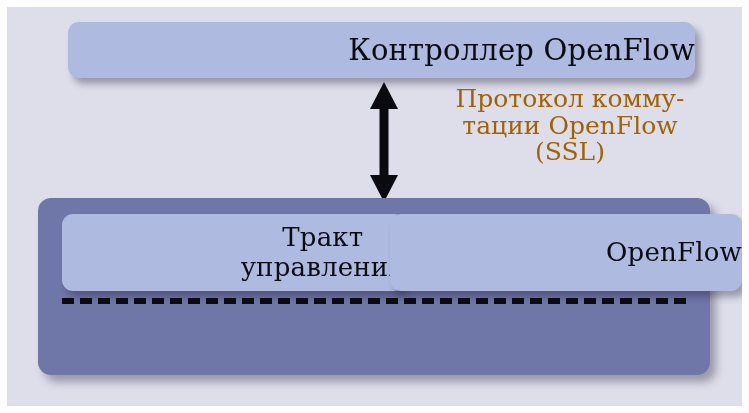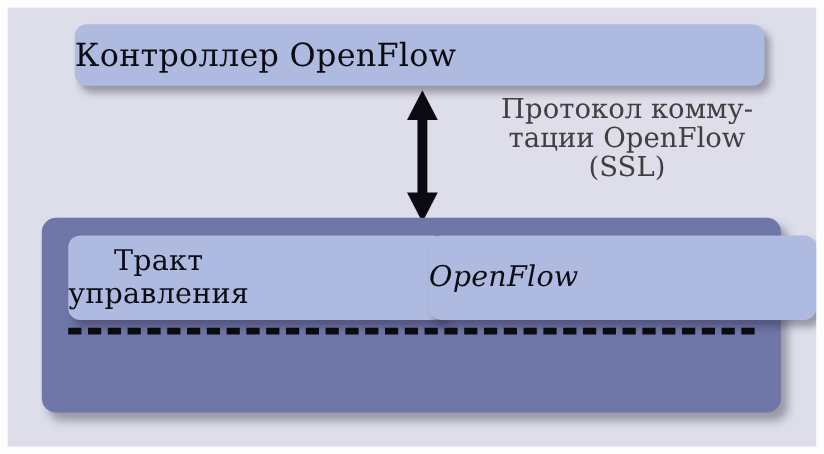--- a/index.html
+++ b/index.html
@@ -32,21 +32,21 @@
     overflow: hidden;
   }
 
   
   .node {
     position: absolute;
     box-sizing: border-box;
     border-radius: 11px;
     display: flex;
     align-items: center;
-    justify-content: flex-start;
+    justify-content: flex-end;
     text-align: center;
     color: #0b0b12;
     line-height: 1.12;
     letter-spacing: 0.2px;
     -webkit-font-smoothing: antialiased;
   }
   .node.blue {
     background: #aebadf;
     box-shadow: 5px 6px 7px rgba(40,40,60,0.38);
   }
@@ -69,21 +69,21 @@
     height: 120px;
   }
   #protocol-label {
     position: absolute;
     left: 398px;
     top: 79px;
     width: 330px;
     font-size: 25px;
     line-height: 1.06;
     text-align: center;
-    color: #404040;
+    color: #a16207;
     white-space: pre-line;
   }
 
   
   #switch-container {
     position: absolute;
     left: 31px;
     top: 191px;
     width: 672px;
     height: 177px;
@@ -99,21 +99,20 @@
     height: 77px;
     font-size: 26px;
     white-space: pre-line;
   }
   #openflow-box {
     left: 383px;
     top: 207px;
     width: 352px;
     height: 77px;
     font-size: 26px;
-    font-style: italic;
   }
   #datapath-box {
     left: 55px;
     top: 303px;
     width: 624px;
     height: 56px;
     font-size: 27px;
   }
 
   

